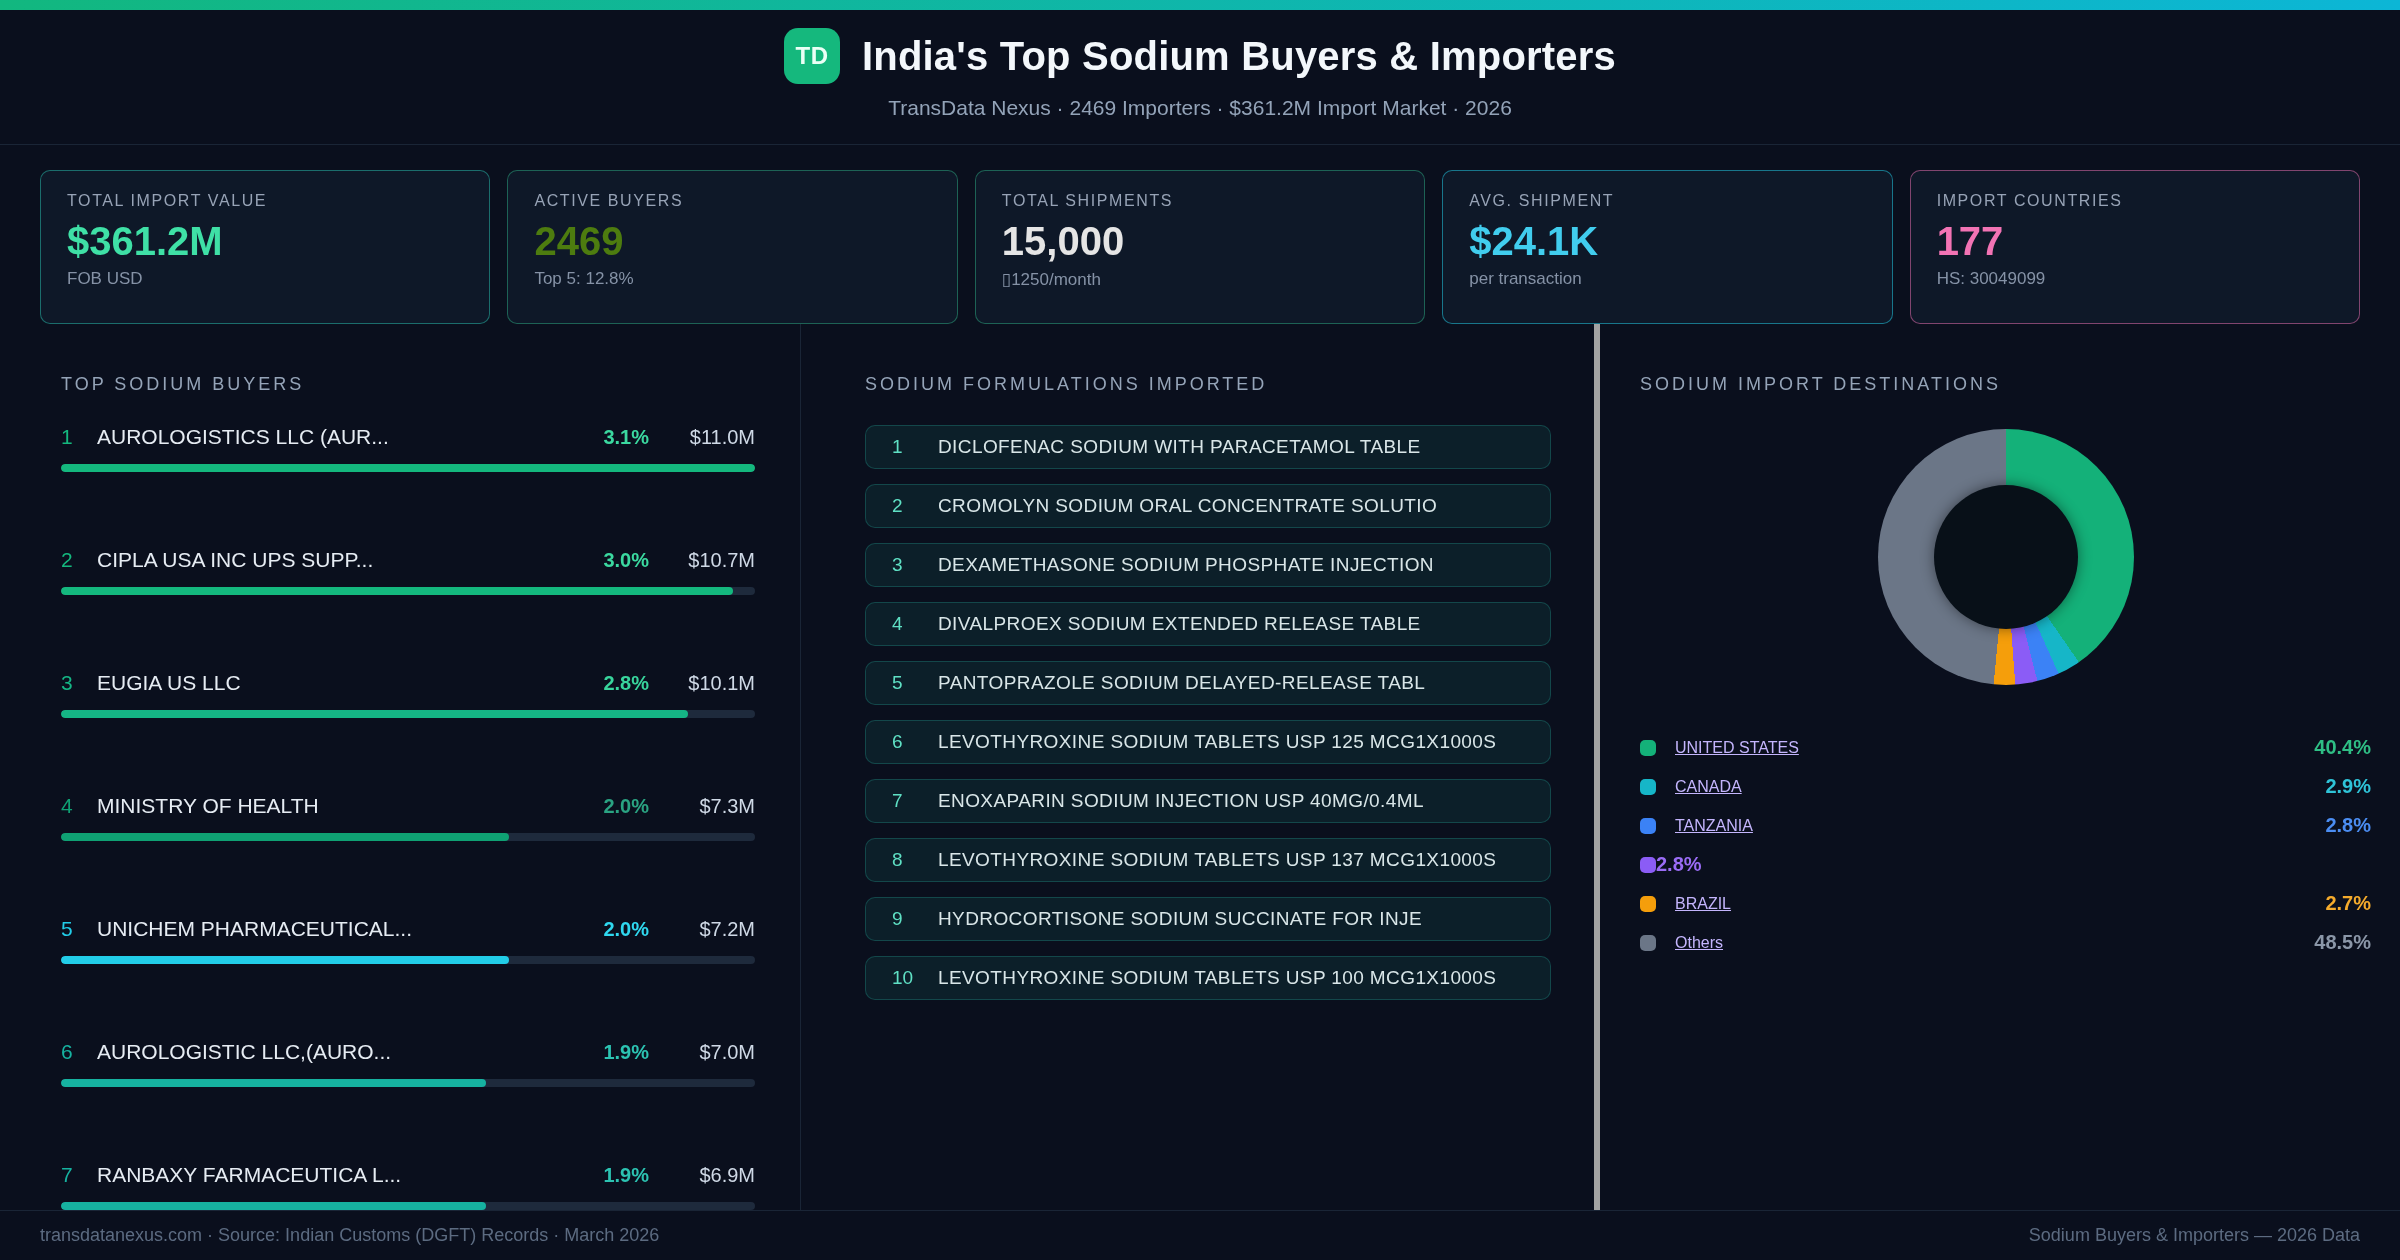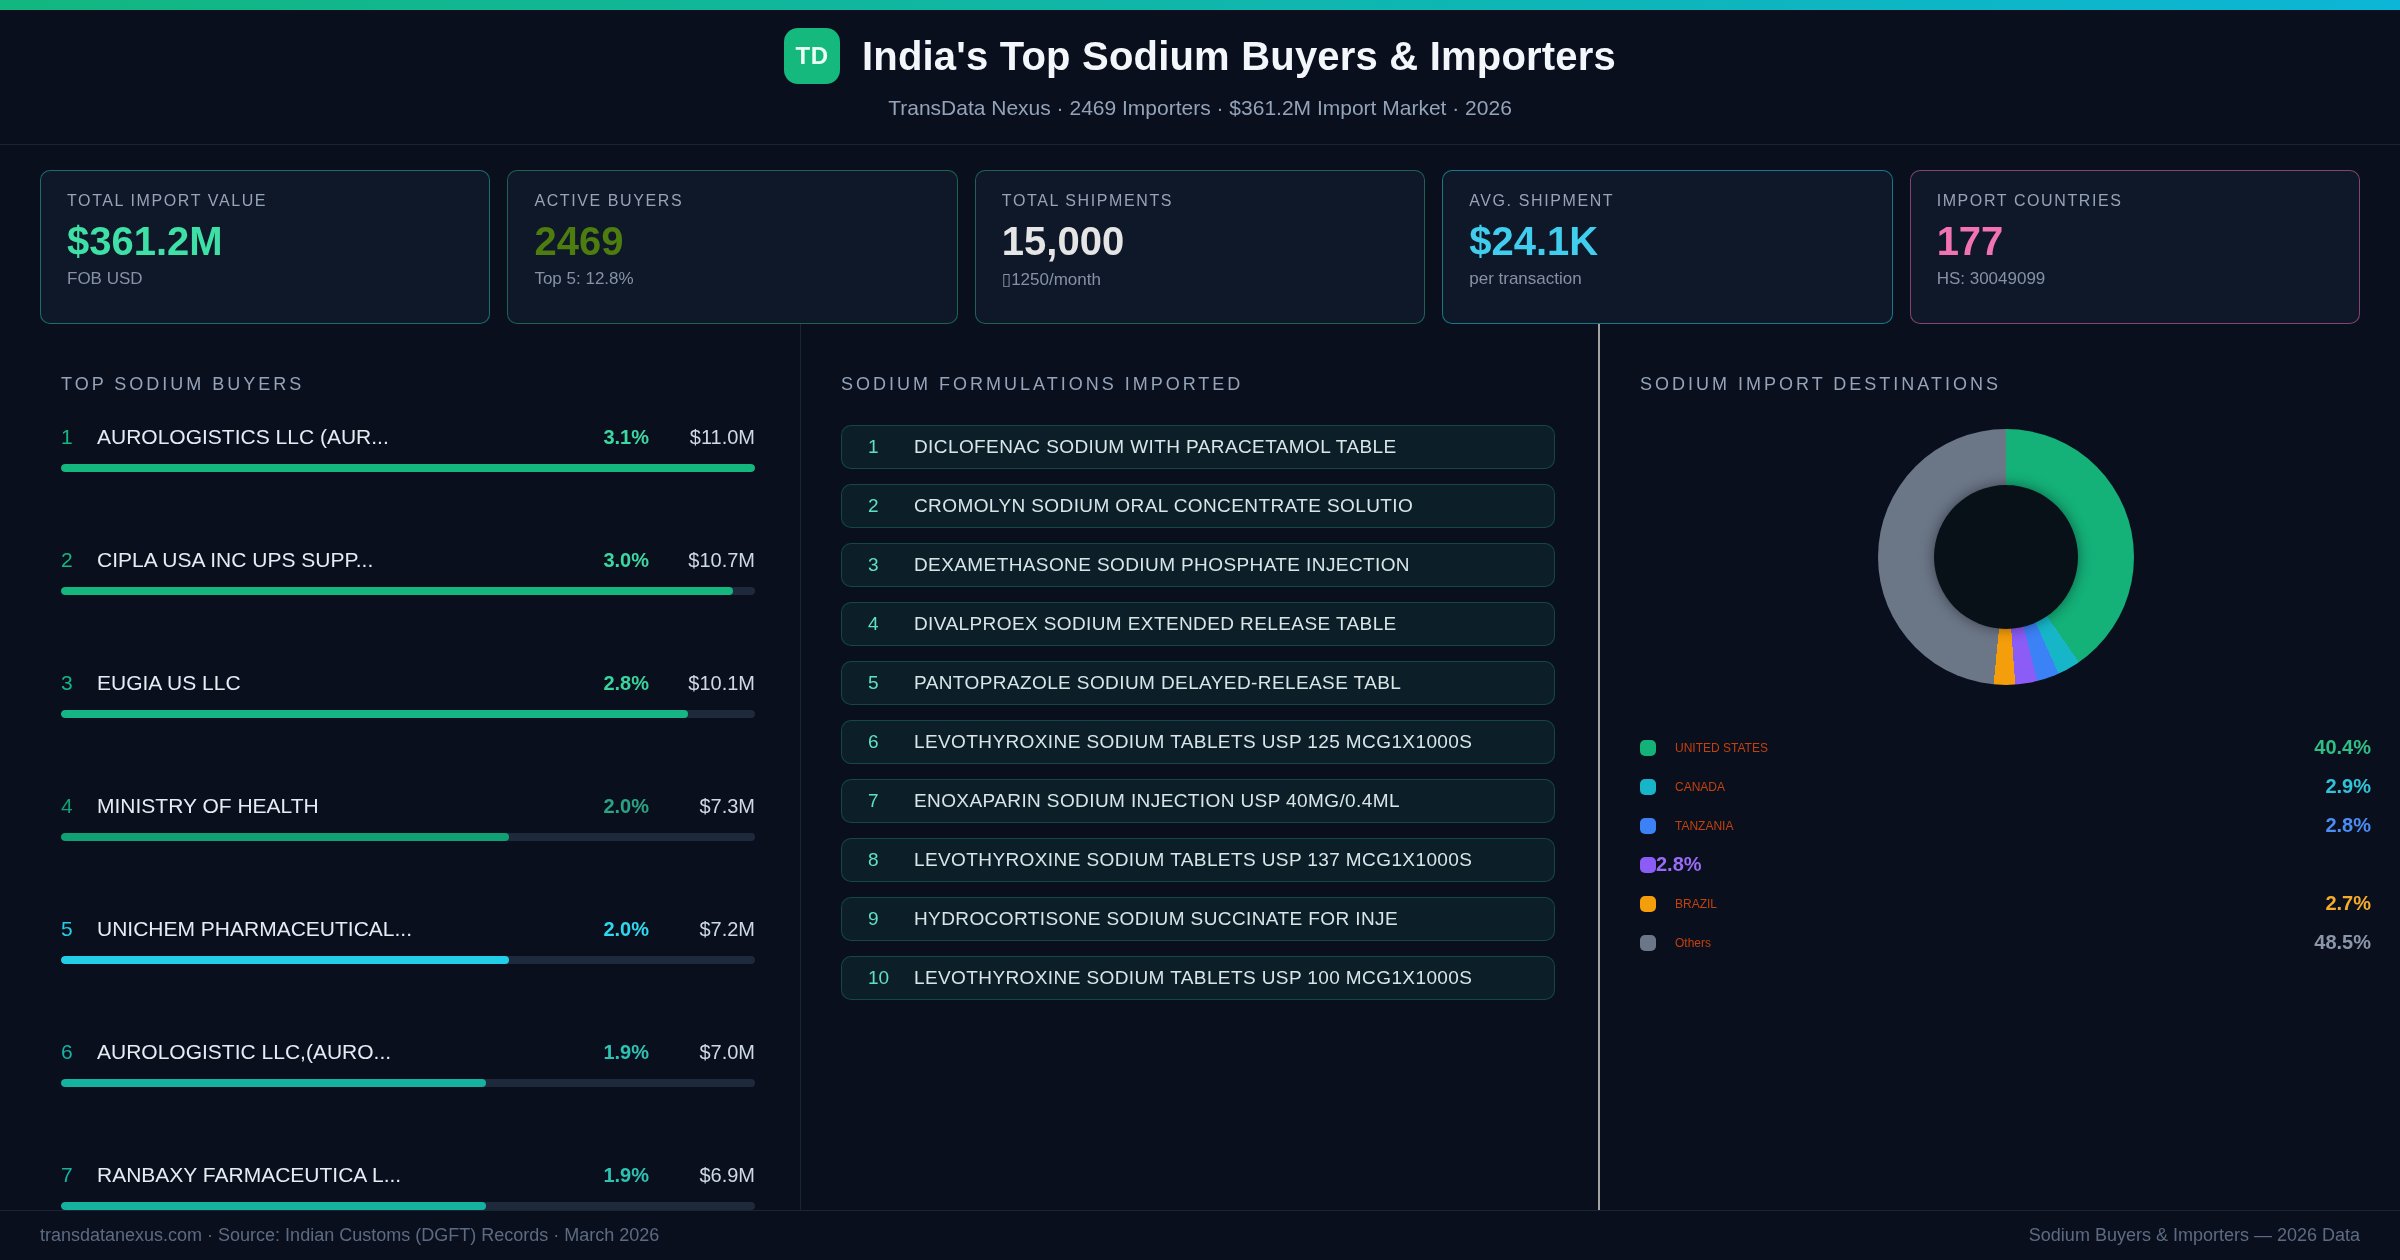--- a/index.html
+++ b/index.html
@@ -27,22 +27,22 @@
   .stat-card { flex: 1; height: 154px; background: #0e1828; border: 1px solid #2dd4bf55;
                border-radius: 10px; padding: 21px 26px; }
   .stat-label { font-size: 16px; letter-spacing: 1.6px; color: #97a3b6; margin-bottom: 9px; }
   .stat-value { font-size: 40px; font-weight: 600; line-height: 44px; margin-bottom: 6px; }
   .stat-sub { font-size: 17px; color: #8592a6; }
 
   
   .main { flex: 1; display: grid; grid-template-columns: 1fr 1fr 1fr; overflow: hidden; }
   .col { padding-top: 50px; overflow: hidden; }
   .col-left { padding-left: 61px; padding-right: 45px; }
-  .col-mid { border-left: 1px solid #1a2536; border-right: 2px solid #a3a3a3;
-             padding-left: 40px; padding-right: 43px; }
+  .col-mid { border-left: 1px solid #1a2536; border-right: 6px solid #a3a3a3;
+             padding-left: 64px; padding-right: 43px; }
   .col-right { padding-left: 40px; padding-right: 29px; }
   .panel-title { font-size: 18px; letter-spacing: 3px; color: #95a4b8; margin-bottom: 30px; }
 
   
   .buyer-row { height: 123px; }
   .buyer-head { display: flex; align-items: baseline; height: 28px; margin-bottom: 11px; }
   .buyer-rank { width: 36px; font-size: 21px; flex: none; }
   .buyer-name { flex: 1; font-size: 21px; color: #e6ecf3; white-space: nowrap; overflow: hidden; }
   .buyer-pct { font-size: 20px; font-weight: 700; margin-right: 18px; }
   .buyer-value { font-size: 20px; color: #cfd9e6; min-width: 88px; text-align: right; }
@@ -60,21 +60,21 @@
   .donut-wrap { display: flex; justify-content: center; margin-top: 34px; }
   .donut { width: 256px; height: 256px; border-radius: 50%; position: relative; }
   .donut-hole { position: absolute; left: 50%; top: 50%; transform: translate(-50%,-50%);
                 width: 144px; height: 144px; border-radius: 50%; background: #081018;
                 box-shadow: 0 0 14px rgba(0,0,0,0.45); }
 
   
   .legend { margin-top: 50px; }
   .legend-row { display: flex; align-items: center; height: 25px; margin-bottom: 14px; }
   .legend-swatch { width: 16px; height: 16px; border-radius: 5px; flex: none; }
-  .legend-label { flex: 1; margin-left: 19px; font-size: 12px; color: #c2410c; }
+  .legend-label { flex: 1; margin-left: 19px; font-size: 16px; color: #c4b5fd; text-decoration: underline; }
   .legend-pct { font-size: 20px; font-weight: 600; }
 
   
   .footer { height: 50px; border-top: 1px solid #1a2536; display: flex; align-items: center;
             justify-content: space-between; padding: 0 40px; }
   .footer-text { font-size: 18px; color: #5c6b81; }
 </style>
 </head>
 <body>
 

